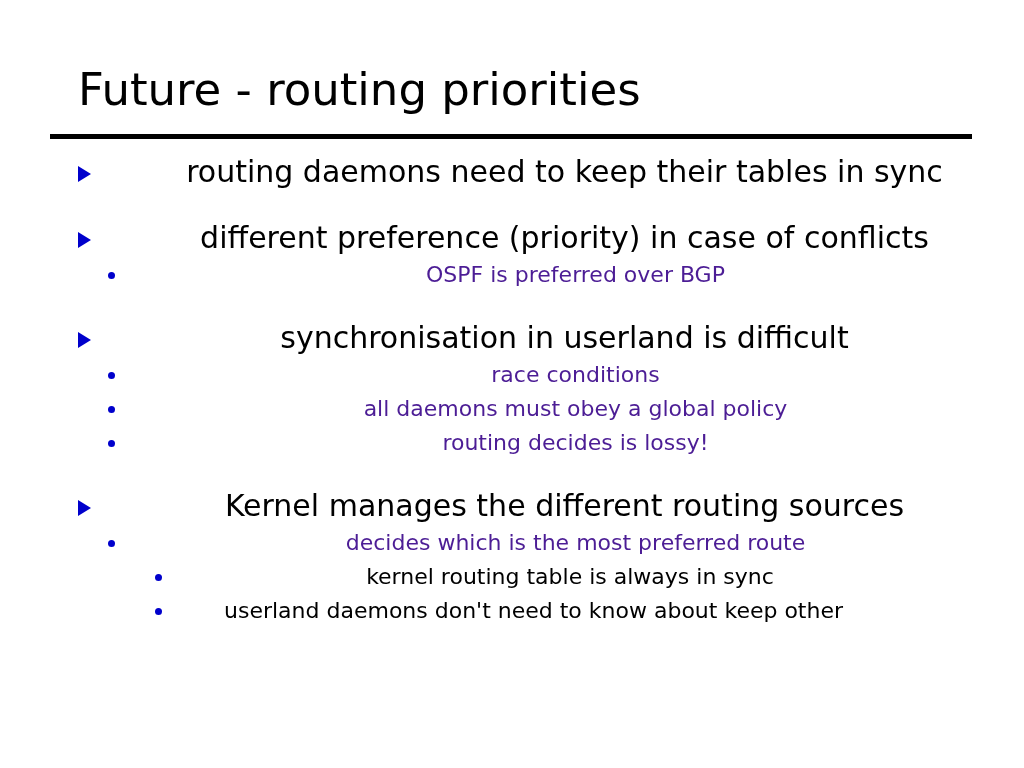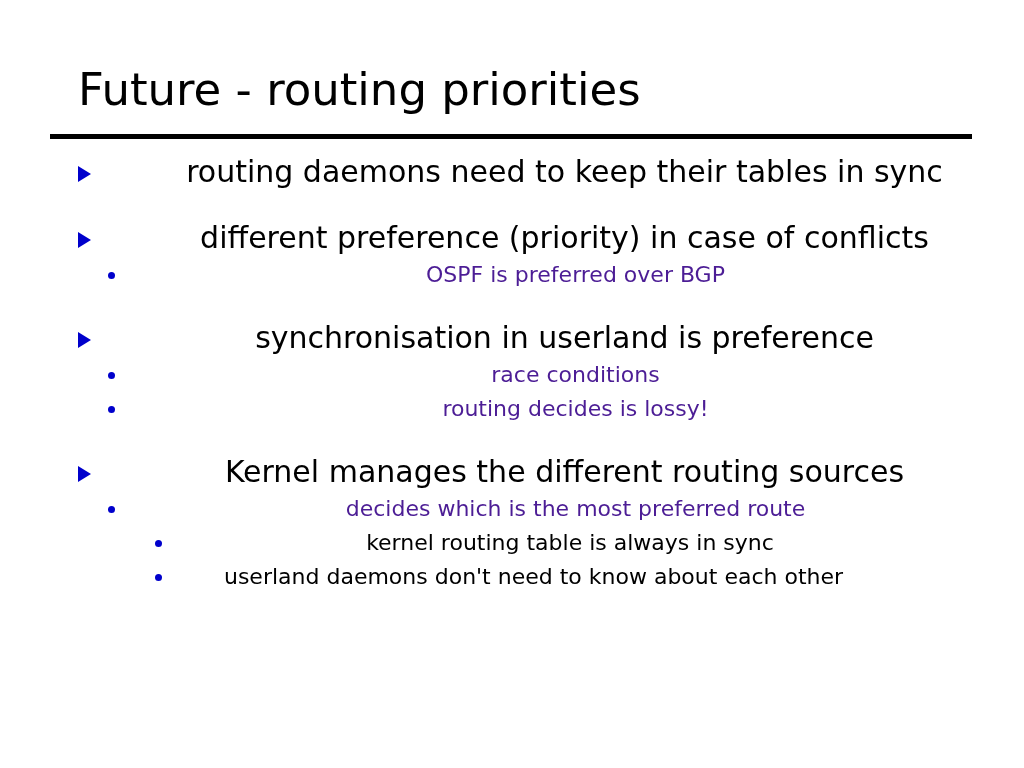--- a/index.html
+++ b/index.html
@@ -148,25 +148,29 @@
       </div>
       <div class="lvl2">
         <span class="marker-dot"></span>
         <span>OSPF is preferred over BGP</span>
       </div>
     </div>
 
     <div class="group">
       <div class="lvl1">
         <span class="marker-tri"></span>
-        <span>synchronisation in userland is preference</span>
+        <span>synchronisation in userland is difficult</span>
       </div>
       <div class="lvl2">
         <span class="marker-dot"></span>
         <span>race conditions</span>
+      </div>
+      <div class="lvl2">
+        <span class="marker-dot"></span>
+        <span>all daemons must obey a global policy</span>
       </div>
       <div class="lvl2">
         <span class="marker-dot"></span>
         <span>routing decides is lossy!</span>
       </div>
     </div>
 
     <div class="group">
       <div class="lvl1">
         <span class="marker-tri"></span>
@@ -175,18 +179,18 @@
       <div class="lvl2">
         <span class="marker-dot"></span>
         <span>decides which is the most preferred route</span>
       </div>
       <div class="lvl3">
         <span class="marker-dot"></span>
         <span>kernel routing table is always in sync</span>
       </div>
       <div class="lvl3 wrapped">
         <span class="marker-dot"></span>
-        <span>userland daemons don't need to know about each other</span>
+        <span>userland daemons don't need to know about keep other</span>
       </div>
     </div>
 
   </div>
 </div>
 
 </body></html>

